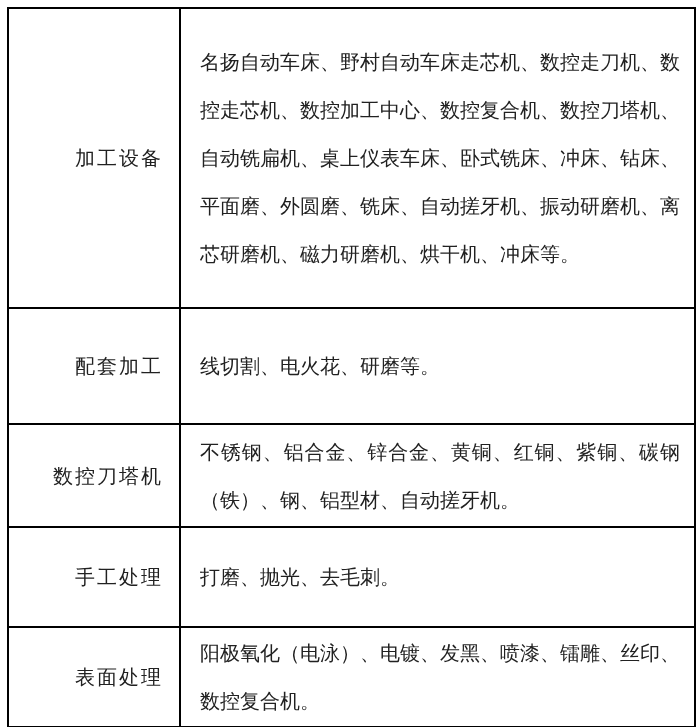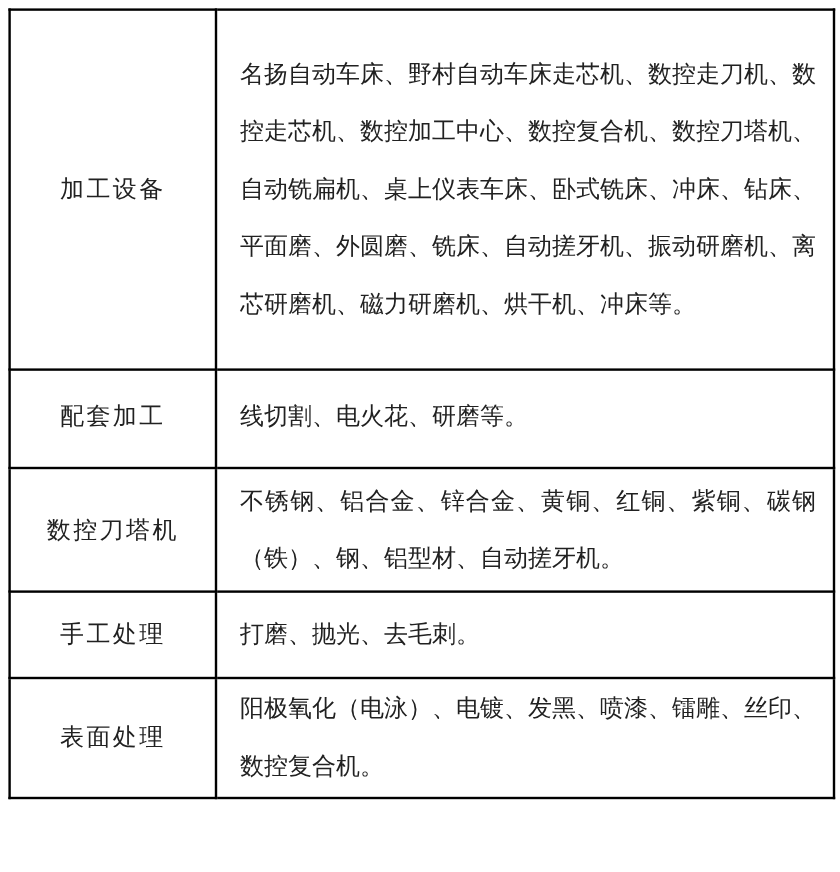--- a/index.html
+++ b/index.html
@@ -24,34 +24,34 @@
     background: #ffffff;
   }
   table.cap-table td {
     border: 2px solid #000000;
     font-size: 20px;
     line-height: 48px;
     vertical-align: middle;
   }
   td.label-cell {
     width: 170px;
-    text-align: center;
+    text-align: right;
     letter-spacing: 2px;
-    padding: 0 2px;
+    padding: 0 16px;
   }
   td.content-cell {
     padding: 0 14px 0 19px;
     text-align: justify;
     text-justify: inter-ideograph;
     word-break: break-all;
   }
   tr.row-equipment   { height: 300px; }
-  tr.row-support     { height: 82px; font-family: Liberation Mono, monospace; }
+  tr.row-support     { height: 116px; }
   tr.row-materials   { height: 103px; }
-  tr.row-manual      { height: 72px; }
+  tr.row-manual      { height: 100px; }
   tr.row-surface     { height: 100px; }
 </style>
 </head>
 <body>
 
 <table class="cap-table">
   <colgroup>
     <col style="width:172px">
     <col>
   </colgroup>

